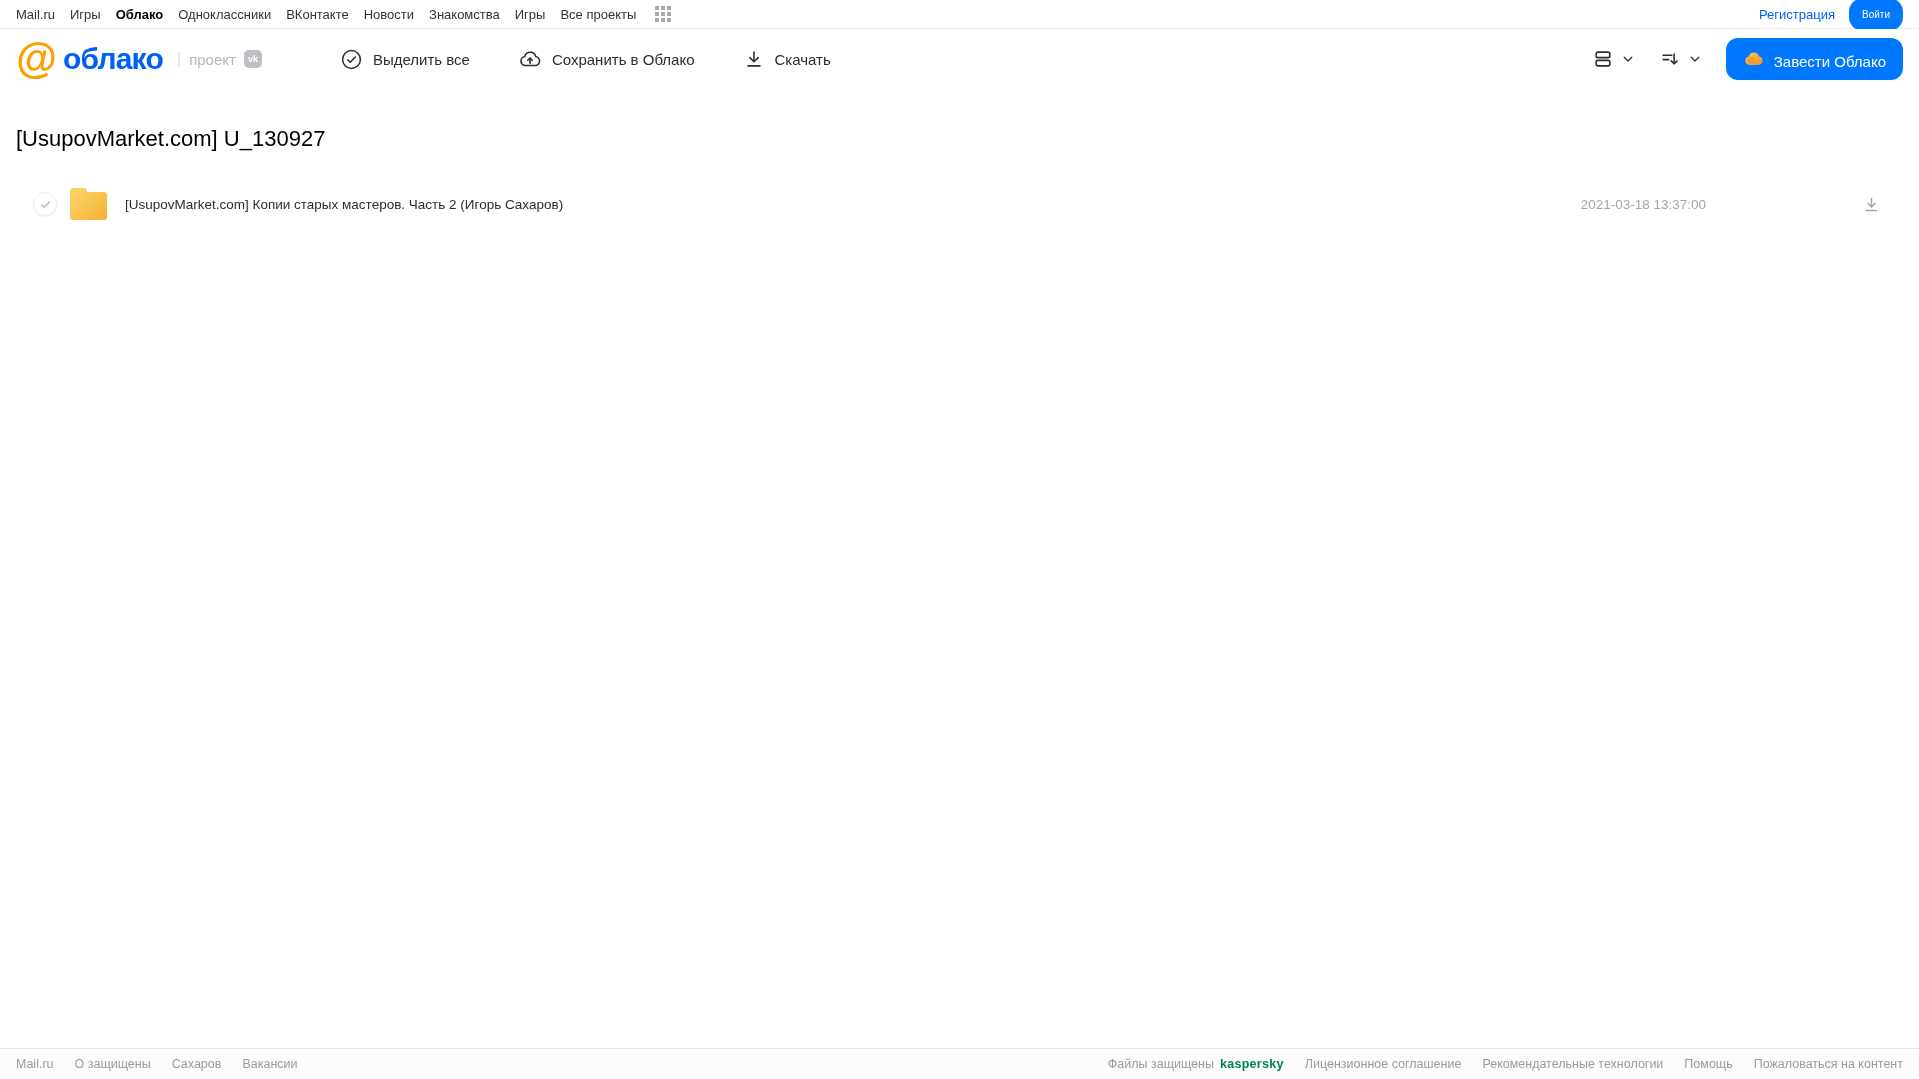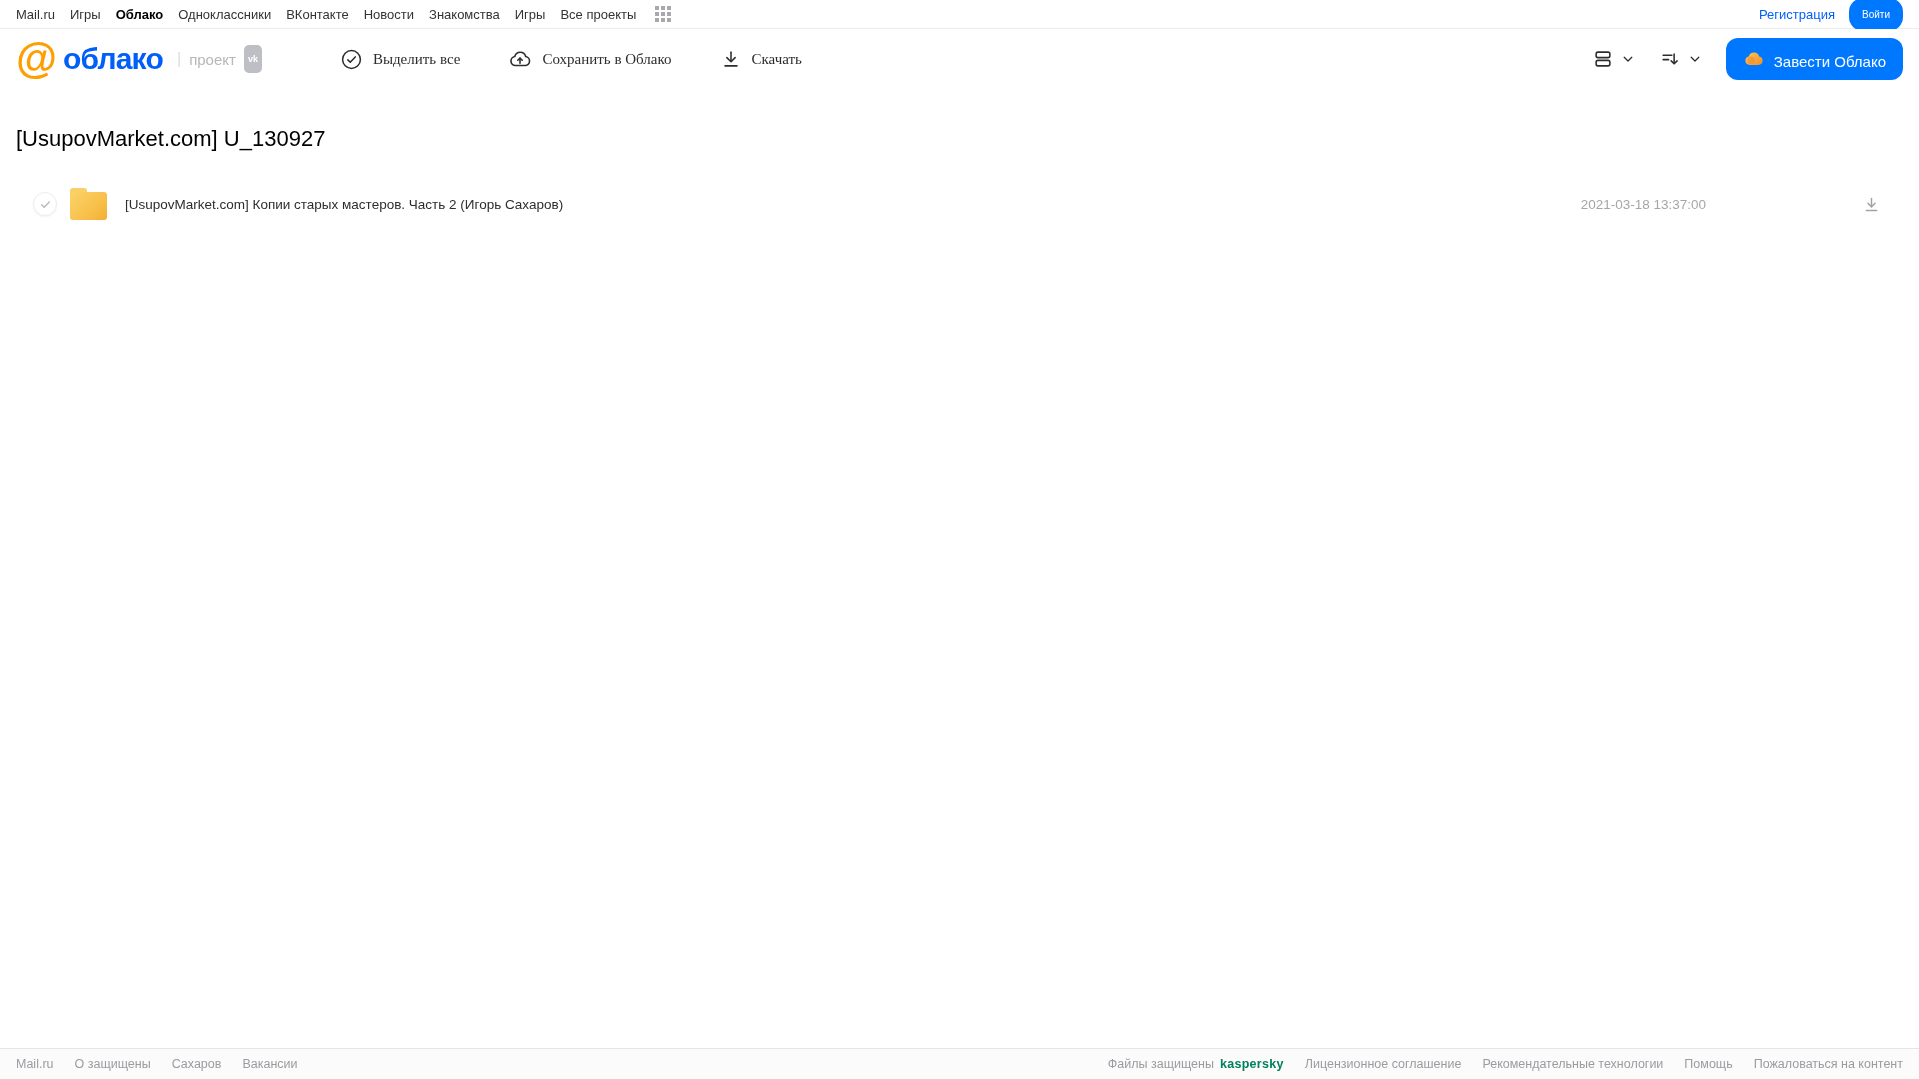--- a/index.html
+++ b/index.html
@@ -32,29 +32,29 @@
   }
 
   
   .header { flex:0 0 64px; display:flex; align-items:center; padding:4px 16px 8px; background:#fff; }
   .logo { display:flex; align-items:center; gap:7px; cursor:pointer; }
   .at-icon { color:#ff9e00; font-size:42px; font-weight:bold; line-height:38px; letter-spacing:-1px; }
   .logo-text { font-size:30px; font-weight:bold; color:#005ff9; letter-spacing:-0.8px; }
   .project { display:flex; align-items:center; gap:8px; margin-left:14px; font-size:15px; color:#b7b7bb; }
   .pipe { color:#dcdcdf; font-size:16px; }
   .vk-badge {
-    width:18px; height:28px; border-radius:5px; background:#bdbfc4;
+    width:18px; height:18px; border-radius:5px; background:#bdbfc4;
     color:#fff; font-size:9px; font-weight:bold;
     display:flex; align-items:center; justify-content:center;
   }
   .toolbar { display:flex; align-items:center; gap:48px; margin-left:78px; }
   .toolbar-btn {
     display:flex; align-items:center; gap:10px;
     background:none; border:none; cursor:pointer;
-    font-size:15px; color:#2c2d2e; font-family:Liberation Serif, serif;
+    font-size:15px; color:#2c2d2e; font-family:Liberation Sans, sans-serif;
   }
   .toolbar-btn svg { flex:0 0 auto; }
   .header-right { margin-left:auto; display:flex; align-items:center; gap:24px; }
   .icon-with-chevron { display:flex; align-items:center; gap:7px; cursor:pointer; color:#2c2d2e; }
   .get-cloud-btn {
     display:flex; align-items:flex-end; gap:9px;
     background:#0077ff; color:#fff; border:none; cursor:pointer;
     border-radius:12px; padding:10px 17px; font-size:15px;
     font-family:"Liberation Sans", sans-serif;
   }

